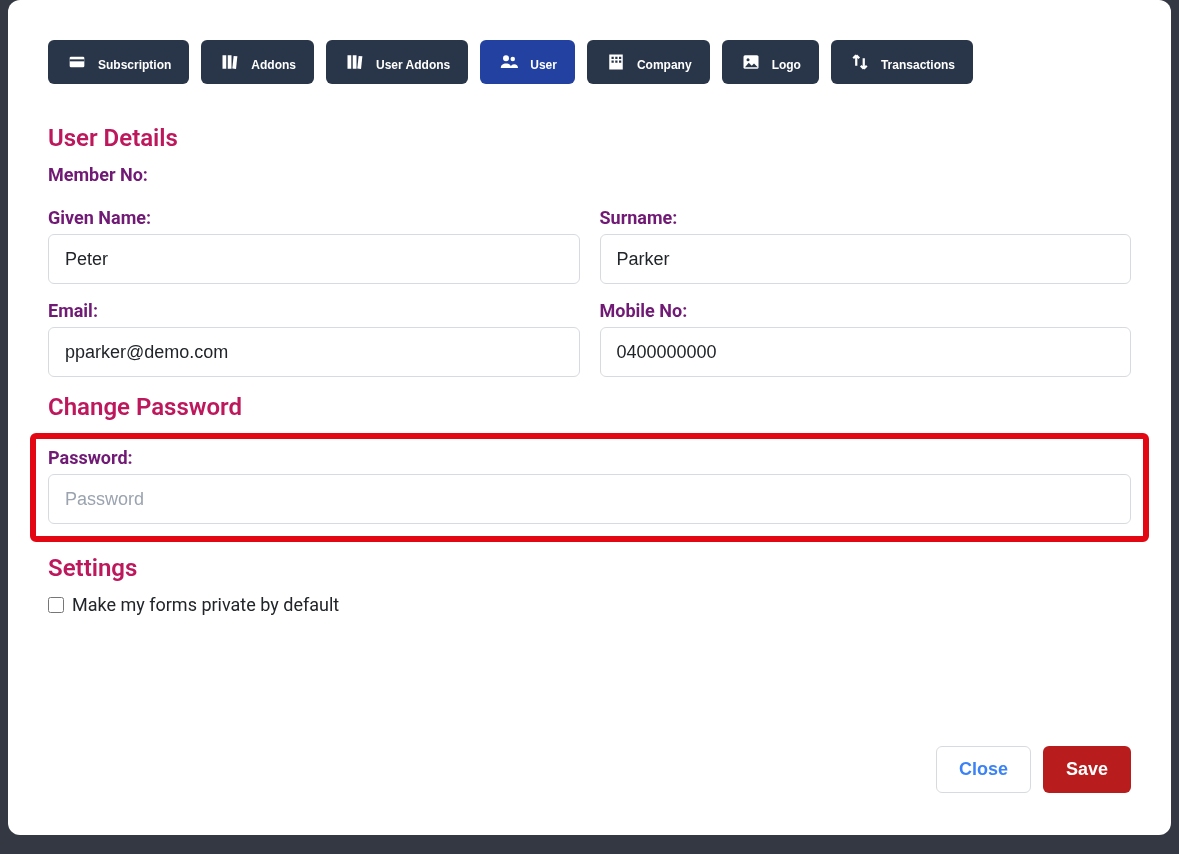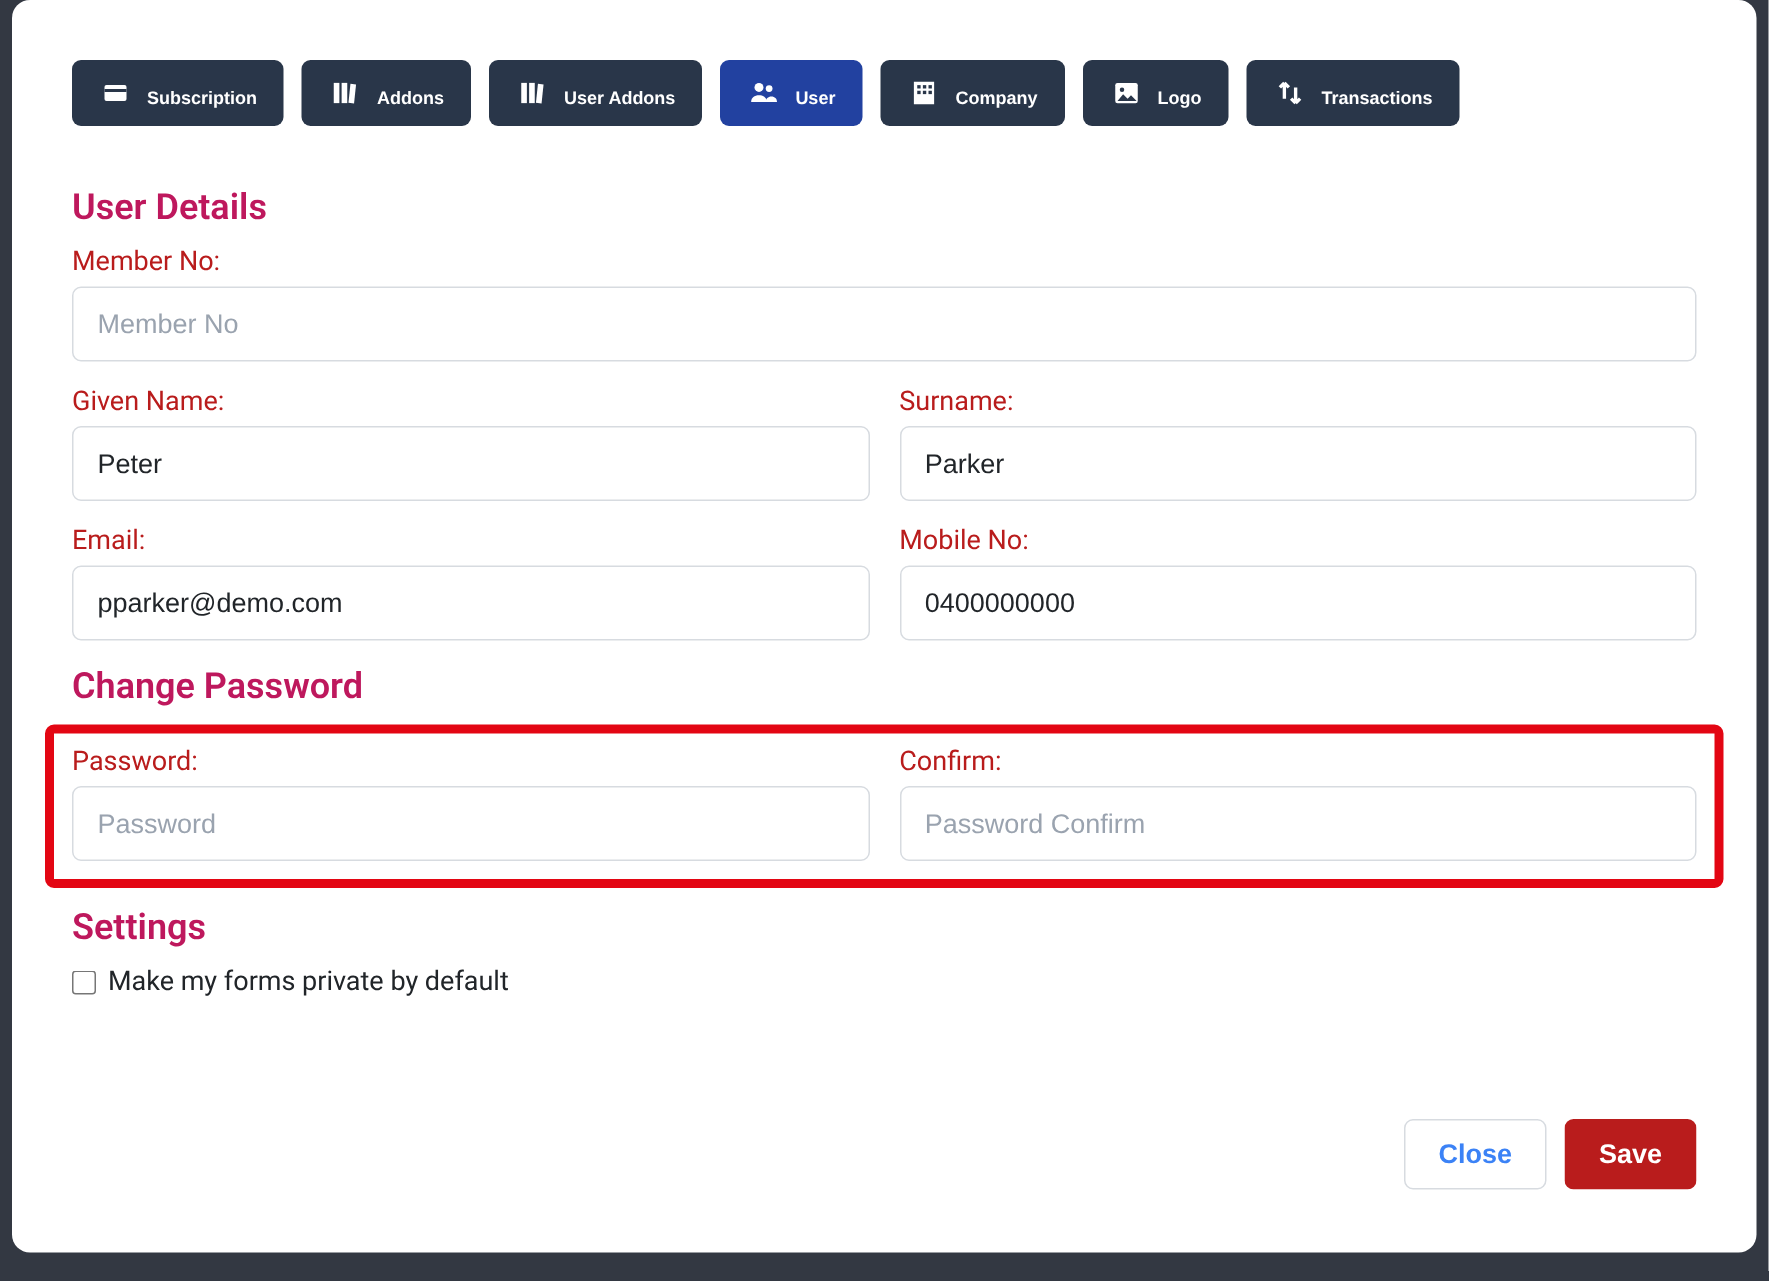--- a/index.html
+++ b/index.html
@@ -61,22 +61,22 @@
     .form-row {
       display: flex;
       gap: 20px;
       margin-bottom: 16px;
     }
     .form-row.single .form-group { width: calc(50% - 10px); }
     .form-group { flex: 1; }
     label.field-label {
       display: block;
       font-size: 18px;
-      color: #b91c1c;
-      font-weight: 400;
+      color: #701a75;
+      font-weight: 700;
       margin-bottom: 6px;
     }
     input.text-input {
       width: 100%;
       height: 50px;
       border: 1px solid #d7dbe0;
       border-radius: 6px;
       padding: 0 16px;
       font-size: 18px;
       color: #212529;
@@ -216,21 +216,20 @@
       <span>Transactions</span>
     </button>
 
   </div>
 
   <h2 class="section-title">User Details</h2>
 
   <div class="form-row single">
     <div class="form-group">
       <label class="field-label">Member No:</label>
-      <input class="text-input" type="text" placeholder="Member No" style="">
     </div>
   </div>
 
   <div class="form-row">
     <div class="form-group">
       <label class="field-label">Given Name:</label>
       <input class="text-input" type="text" value="Peter" style="">
     </div>
     <div class="form-group">
       <label class="field-label">Surname:</label>
@@ -250,24 +249,20 @@
   </div>
 
   <h2 class="section-title">Change Password</h2>
 
   <div class="highlight-box">
     <div class="form-row" style="margin-bottom:0">
       <div class="form-group">
         <label class="field-label">Password:</label>
         <input class="text-input" type="password" placeholder="Password" style="">
       </div>
-      <div class="form-group">
-        <label class="field-label">Confirm:</label>
-        <input class="text-input" type="password" placeholder="Password Confirm" style="">
-      </div>
     </div>
   </div>
 
   <h2 class="section-title">Settings</h2>
 
   <div class="checkbox-row">
     <input type="checkbox" style="">
     <span>Make my forms private by default</span>
   </div>
 

